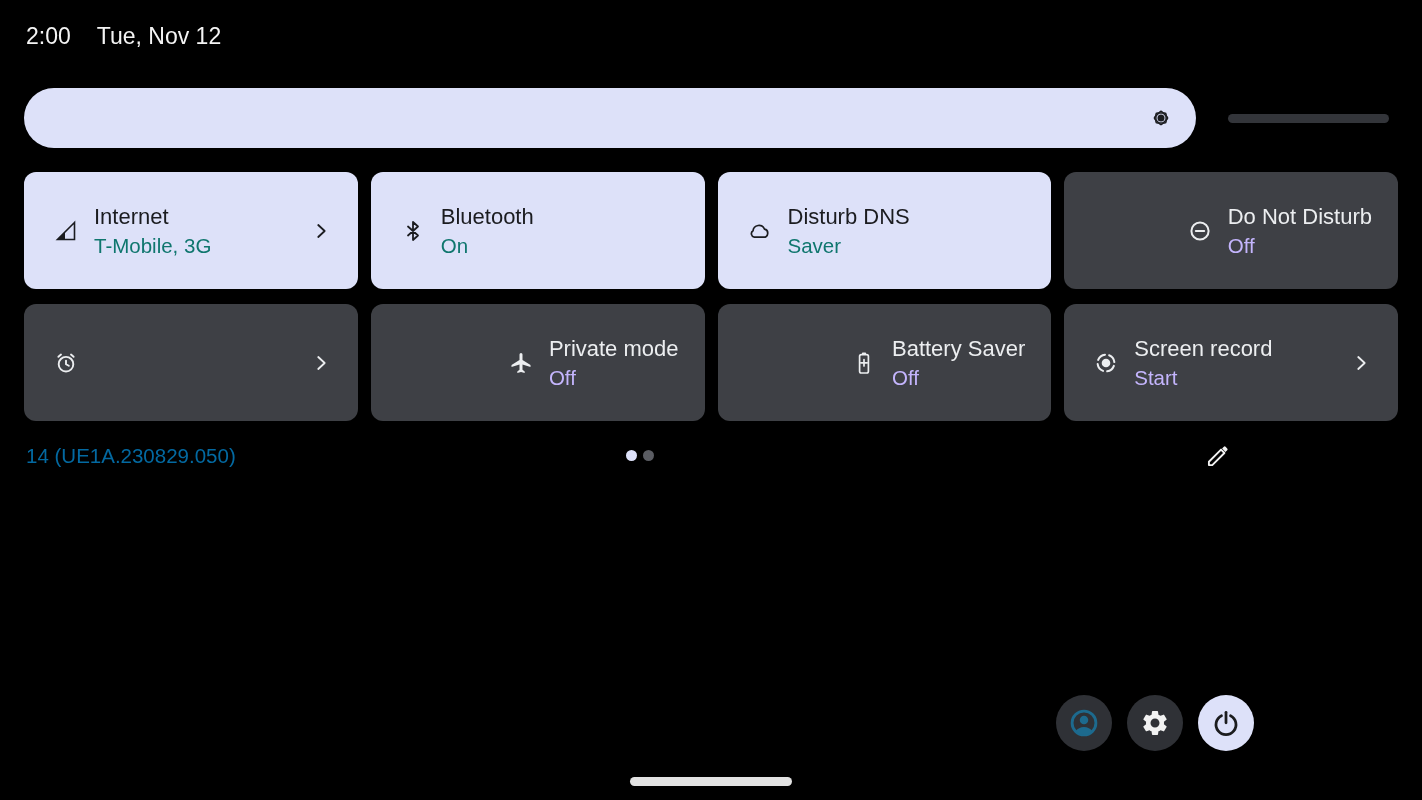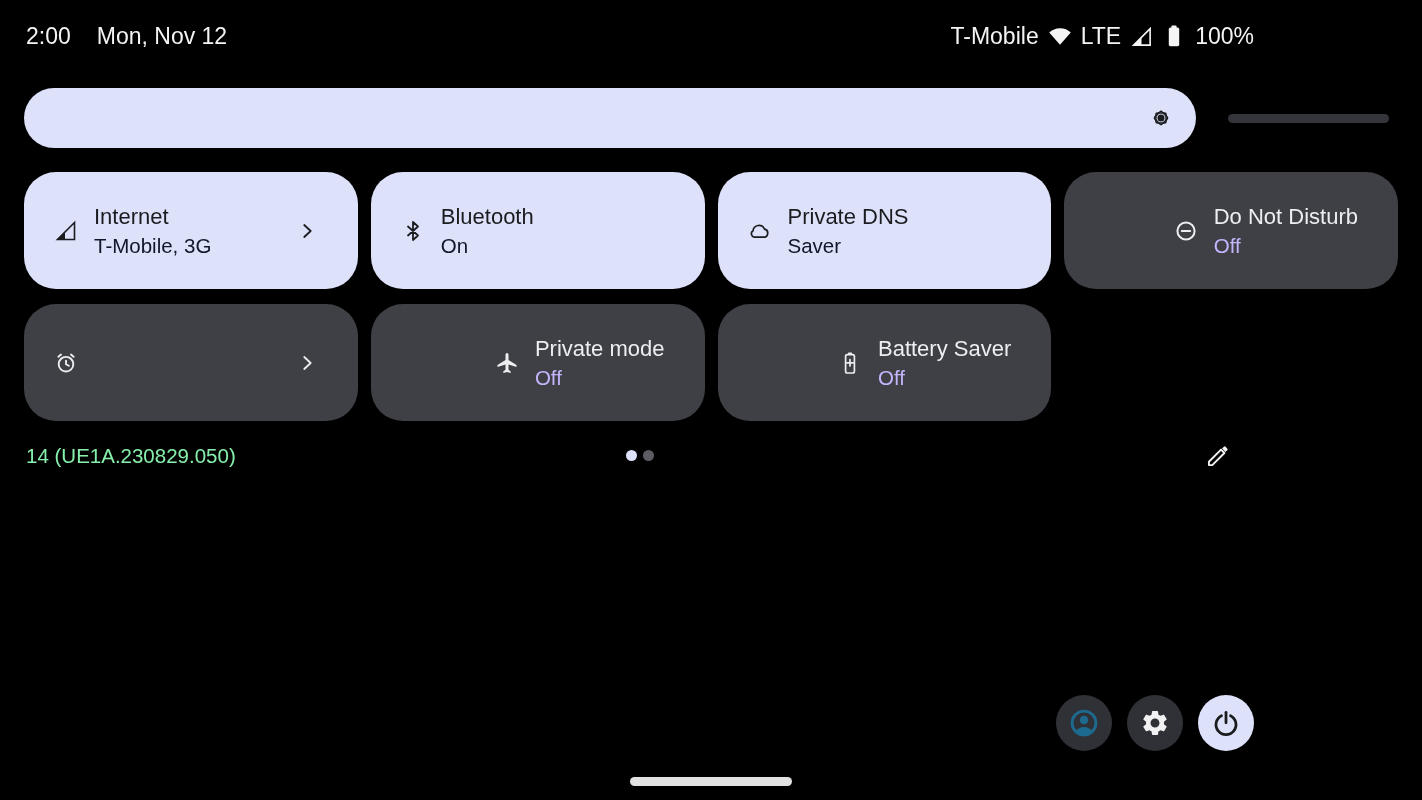--- a/index.html
+++ b/index.html
@@ -18,34 +18,34 @@
   .brightness { position:absolute; left:24px; top:88px; width:1342px; height:60px; }
   .brightness-fill { position:absolute; left:0; top:0; width:1172px; height:60px;
     background:var(--lav); border-radius:30px; }
   .brightness-icon { position:absolute; top:18px; left:1125px; width:24px; height:24px; }
   .brightness-track { position:absolute; left:1204px; top:26px; width:161px; height:9px;
     border-radius:5px; background:#33353a; }
 
   
   .tiles { position:absolute; left:24px; top:172px; width:1374px;
     display:grid; grid-template-columns:repeat(4,1fr); column-gap:13px; row-gap:15px; }
-  .tile { height:117px; border-radius:32px; display:flex; align-items:center;
-    padding:0 40px 0 30px; cursor:default; }
+  .tile { height:117px; border-radius:12px; display:flex; align-items:center;
+    padding:0 26px 0 30px; cursor:default; }
   .tile.active { background:var(--lav); color:#1b1c20; }
   .tile.inactive { background:#3e4045; color:#eceef0;justify-content:flex-end; }
   .tile .t-icon { width:24px; height:24px; flex:0 0 24px; display:flex; align-items:center; }
   .tile .t-text { margin-left:16px; display:flex; flex-direction:column; gap:1px; min-width:0; }
   .tile .t-title { font-size:22px; font-weight:500; line-height:28px; white-space:nowrap; }
   .tile .t-sub { font-size:20.5px; font-weight:400; line-height:27px; white-space:nowrap; }
-  .tile.active .t-sub { color:#0f172a; }
+  .tile.active .t-sub { color:#0f766e; }
   .tile.inactive .t-sub { color:#c4b5fd; }
   .tile .t-chevron { margin-left:auto; width:22px; height:22px; display:flex; align-items:center; }
 
   
-  .build { position:absolute; left:26px; top:444px; font-size:20.5px; color:#86efac; font-weight:400; }
+  .build { position:absolute; left:26px; top:444px; font-size:20.5px; color:#0369a1; font-weight:400; }
   .page-dots { position:absolute; left:0; right:0; top:450px; display:flex; justify-content:center; gap:6px; }
   .dot { width:11px; height:11px; border-radius:50%; }
   .dot.on { background:var(--lav); }
   .dot.off { background:#5b5d63; }
   .edit-btn { position:absolute; right:48px; top:442px; width:28px; height:28px; }
 
   
   .fab-row { position:absolute; right:26px; top:695px; display:flex; gap:15px; }
   .fab { width:56px; height:56px; border-radius:50%; display:flex; align-items:center; justify-content:center; }
   .fab.dark { background:#2f3136; }
@@ -59,43 +59,21 @@
   svg { display:block; }
 </style>
 </head>
 <body>
 
 <div class="screen">
 
   <div class="statusbar">
     <div class="sb-left">
       <span>2:00</span>
-      <span>Mon, Nov 12</span>
-    </div>
-    <div class="sb-right">
-      <span>T-Mobile</span>
-      <span class="sb-icon">
-        <svg width="24" height="24" viewBox="0 0 24 24">
-            <path fill="#f4f4f4" d="M12 4.2c-4.2 0-8 1.6-10.8 4.3L12 20.8 22.8 8.5A15.3 15.3 0 0 0 12 4.2z"></path>
-          </svg>
-      </span>
-      <span>LTE</span>
-      <span class="sb-icon">
-        <svg width="23" height="23" viewBox="0 0 24 24">
-          <path d="M21 3.8 L3.8 21 H21 Z" fill="none" stroke="#f4f4f4" stroke-width="1.7"></path>
-          <path d="M12 12.8 V21 H3.8 Z" fill="#f4f4f4"></path>
-        </svg>
-      </span>
-      <span class="sb-icon">
-        <svg width="24" height="26" viewBox="0 0 24 26">
-          <rect x="9.4" y="2.6" width="5.2" height="2.6" rx="0.8" fill="#f4f4f4"></rect>
-          <rect x="6.8" y="4.6" width="10.4" height="18.6" rx="1.6" fill="#f4f4f4"></rect>
-        </svg>
-      </span>
-      <span>100%</span>
+      <span>Tue, Nov 12</span>
     </div>
   </div>
 
   <div class="brightness">
     <div class="brightness-fill"></div>
     <div class="brightness-track"></div>
     <span class="brightness-icon">
       <svg width="24" height="24" viewBox="0 0 24 24">
         <rect x="6.9" y="6.9" width="10.2" height="10.2" rx="1.6" fill="none" stroke="#1b1c20" stroke-width="1.5"></rect>
         <rect x="6.9" y="6.9" width="10.2" height="10.2" rx="1.6" fill="none" stroke="#1b1c20" stroke-width="1.5" transform="rotate(45 12 12)"></rect>
@@ -136,21 +114,21 @@
       </span>
     </div>
 
     <div class="tile active">
       <span class="t-icon">
         <svg width="26" height="26" viewBox="0 0 24 24">
           <path d="M6.3 18.2h9.3a4.1 4.1 0 0 0 .9-8.1A6 6 0 0 0 5 11.8a3.5 3.5 0 0 0 1.3 6.4z" fill="none" stroke="#1b1c20" stroke-width="1.7" stroke-linejoin="round"></path>
         </svg>
       </span>
       <span class="t-text">
-        <span class="t-title">Private DNS</span>
+        <span class="t-title">Disturb DNS</span>
         <span class="t-sub">Saver</span>
       </span>
     </div>
 
     <div class="tile inactive">
       <span class="t-icon">
         <svg width="26" height="26" viewBox="0 0 24 24">
           <circle cx="12" cy="12" r="8.6" fill="none" stroke="#eceef0" stroke-width="2"></circle>
           <path d="M7.8 12 H16.2" stroke="#eceef0" stroke-width="2" stroke-linecap="round"></path>
         </svg>
@@ -195,20 +173,37 @@
           <rect x="7.6" y="4.6" width="8.8" height="18.4" rx="1.7" fill="none" stroke="#eceef0" stroke-width="1.7"></rect>
           <path d="M12 9.6 V16 M8.8 12.8 H15.2" stroke="#eceef0" stroke-width="1.7" stroke-linecap="round"></path>
         </svg>
       </span>
       <span class="t-text">
         <span class="t-title">Battery Saver</span>
         <span class="t-sub">Off</span>
       </span>
     </div>
 
+    <div class="tile inactive">
+      <span class="t-icon">
+        <svg width="26" height="26" viewBox="0 0 24 24">
+          <circle cx="12" cy="12" r="8.4" fill="none" stroke="#eceef0" stroke-width="2" stroke-dasharray="9 4.2" stroke-linecap="round" transform="rotate(20 12 12)"></circle>
+          <circle cx="12" cy="12" r="4.3" fill="#eceef0"></circle>
+        </svg>
+      </span>
+      <span class="t-text">
+        <span class="t-title">Screen record</span>
+        <span class="t-sub">Start</span>
+      </span>
+      <span class="t-chevron">
+        <svg width="22" height="22" viewBox="0 0 24 24">
+            <path d="M9 5.5 L16 12 L9 18.5" fill="none" stroke="#eceef0" stroke-width="2" stroke-linecap="round" stroke-linejoin="round"></path>
+          </svg>
+      </span>
+    </div>
 
   </div>
 
   <div class="build">14 (UE1A.230829.050)</div>
 
   <div class="page-dots">
     <span class="dot on"></span>
     <span class="dot off"></span>
   </div>
 

